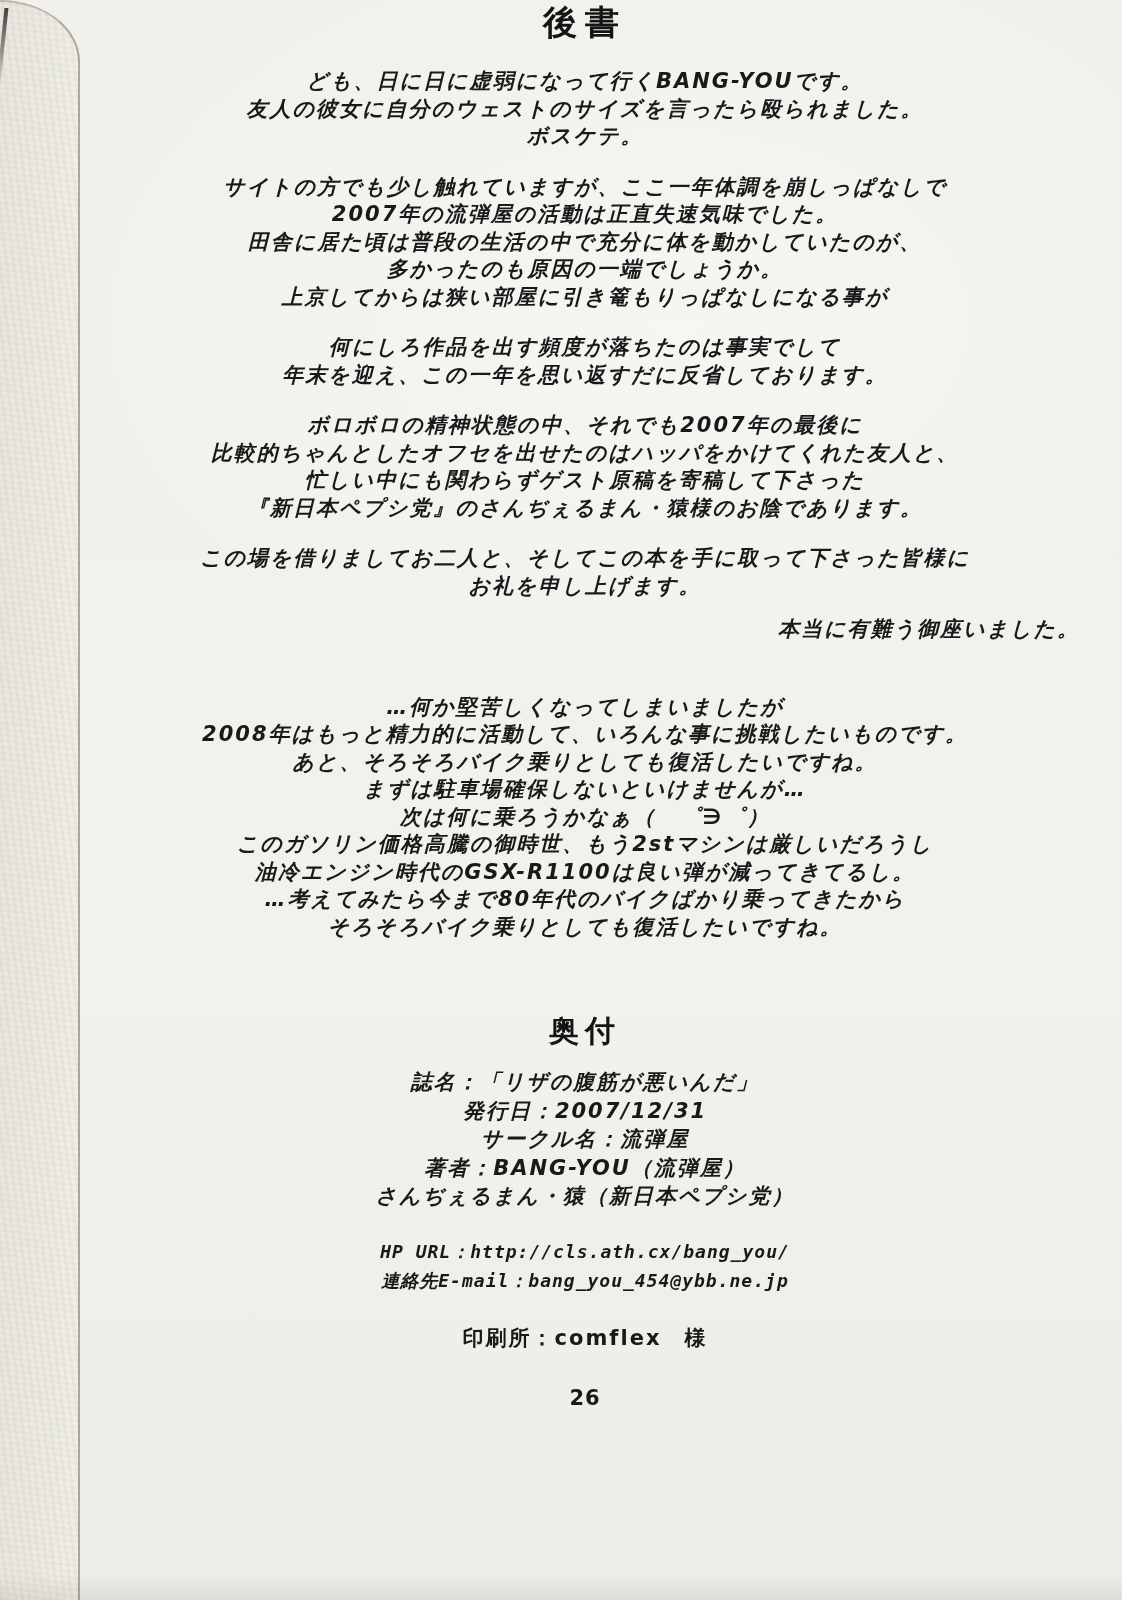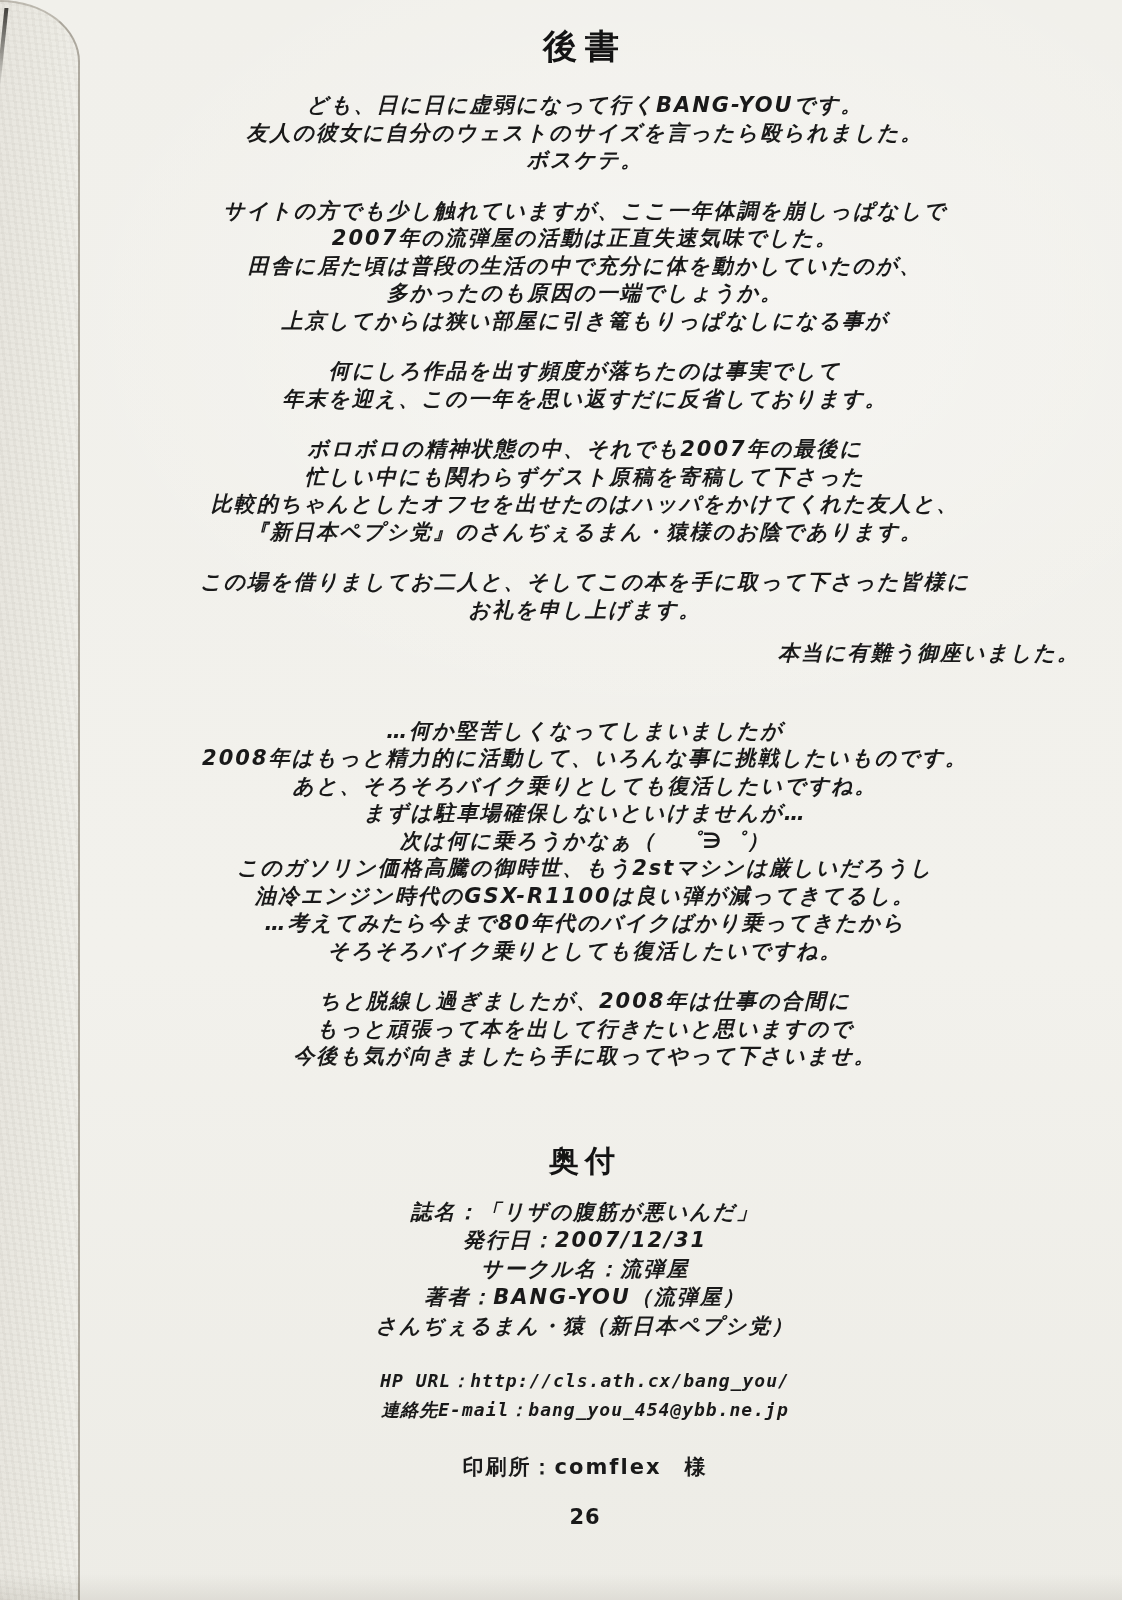--- a/index.html
+++ b/index.html
@@ -36,21 +36,20 @@
     position:absolute; left:0; top:8px; width:4px; height:85px;
     background:linear-gradient(180deg, rgba(40,38,34,.85), rgba(40,38,34,0));
     transform:skewX(-6deg);
   }
   .scan-bottom {
     position:absolute; left:0; right:0; bottom:0; height:26px;
     background:linear-gradient(180deg, rgba(120,112,100,0), rgba(120,112,100,.12));
   }
   .content {
     position:absolute; left:90px; top:0; width:990px;
-    padding-top:24px;
     color:#191919;
     text-align:center;
   }
   h1.afterword-heading {
     font-size:34px; font-weight:700; letter-spacing:8px;
     margin:0 0 22px 0; color:#141414;
   }
   h2.colophon-heading {
     font-size:30px; font-weight:700; letter-spacing:6px;
     margin:70px 0 16px 0; color:#141414;
@@ -64,21 +63,21 @@
   .para-thanks  { margin-bottom:50px;text-align:right; }
   .para-closing { margin-bottom:18px; }
   .colophon-info .line { line-height:28.5px; }
   .contact { margin-top:26px; }
   .contact .line {
     font-family:"DejaVu Sans Mono", monospace;
     font-size:18px; letter-spacing:1px; line-height:29px;
   }
   .printer { margin-top:30px; }
   .page-number {
-    margin-top:23px;
+    margin-top:34px;
     font-size:21px; font-weight:700; letter-spacing:1px;
   }
 </style>
 </head>
 <body>
 
 <div class="page">
   <div class="scan-strip"></div>
   <div class="scan-line"></div>
   <div class="scan-corner"></div>
@@ -102,22 +101,22 @@
       <div class="line">上京してからは狭い部屋に引き篭もりっぱなしになる事が</div>
     </div>
 
     <div class="para">
       <div class="line">何にしろ作品を出す頻度が落ちたのは事実でして</div>
       <div class="line">年末を迎え、この一年を思い返すだに反省しております。</div>
     </div>
 
     <div class="para">
       <div class="line">ボロボロの精神状態の中、それでも2007年の最後に</div>
+      <div class="line">比較的ちゃんとしたオフセを出せたのはハッパをかけてくれた友人と、</div>
       <div class="line">忙しい中にも関わらずゲスト原稿を寄稿して下さった</div>
-      <div class="line">比較的ちゃんとしたオフセを出せたのはハッパをかけてくれた友人と、</div>
       <div class="line">『新日本ペプシ党』のさんぢぇるまん・猿様のお陰であります。</div>
     </div>
 
     <div class="para para-signoff">
       <div class="line">この場を借りましてお二人と、そしてこの本を手に取って下さった皆様に</div>
       <div class="line">お礼を申し上げます。</div>
     </div>
 
     <div class="para para-thanks">
       <div class="line">本当に有難う御座いました。</div>
@@ -128,25 +127,20 @@
       <div class="line">2008年はもっと精力的に活動して、いろんな事に挑戦したいものです。</div>
       <div class="line">あと、そろそろバイク乗りとしても復活したいですね。</div>
       <div class="line">まずは駐車場確保しないといけませんが…</div>
       <div class="line">次は何に乗ろうかなぁ（　゜∋゜）</div>
       <div class="line">このガソリン価格高騰の御時世、もう2stマシンは厳しいだろうし</div>
       <div class="line">油冷エンジン時代のGSX-R1100は良い弾が減ってきてるし。</div>
       <div class="line">…考えてみたら今まで80年代のバイクばかり乗ってきたから</div>
       <div class="line">そろそろバイク乗りとしても復活したいですね。</div>
     </div>
 
-    <div class="para para-closing">
-      <div class="line">ちと脱線し過ぎましたが、2008年は仕事の合間に</div>
-      <div class="line">もっと頑張って本を出して行きたいと思いますので</div>
-      <div class="line">今後も気が向きましたら手に取ってやって下さいませ。</div>
-    </div>
 
 
     <h2 class="colophon-heading">奥付</h2>
 
     <div class="para colophon-info">
       <div class="line">誌名：「リザの腹筋が悪いんだ」</div>
       <div class="line">発行日：2007/12/31</div>
       <div class="line">サークル名：流弾屋</div>
       <div class="line">著者：BANG-YOU（流弾屋）</div>
       <div class="line">さんぢぇるまん・猿（新日本ペプシ党）</div>

